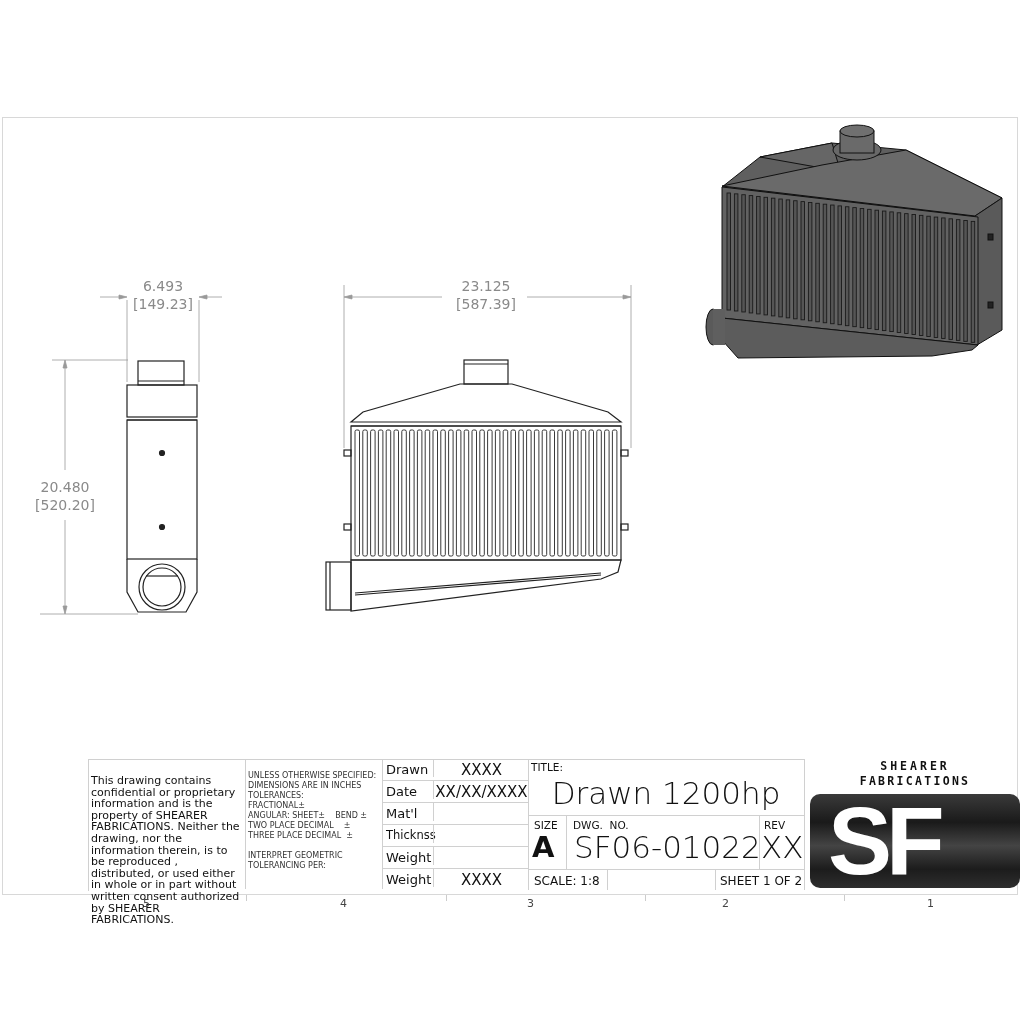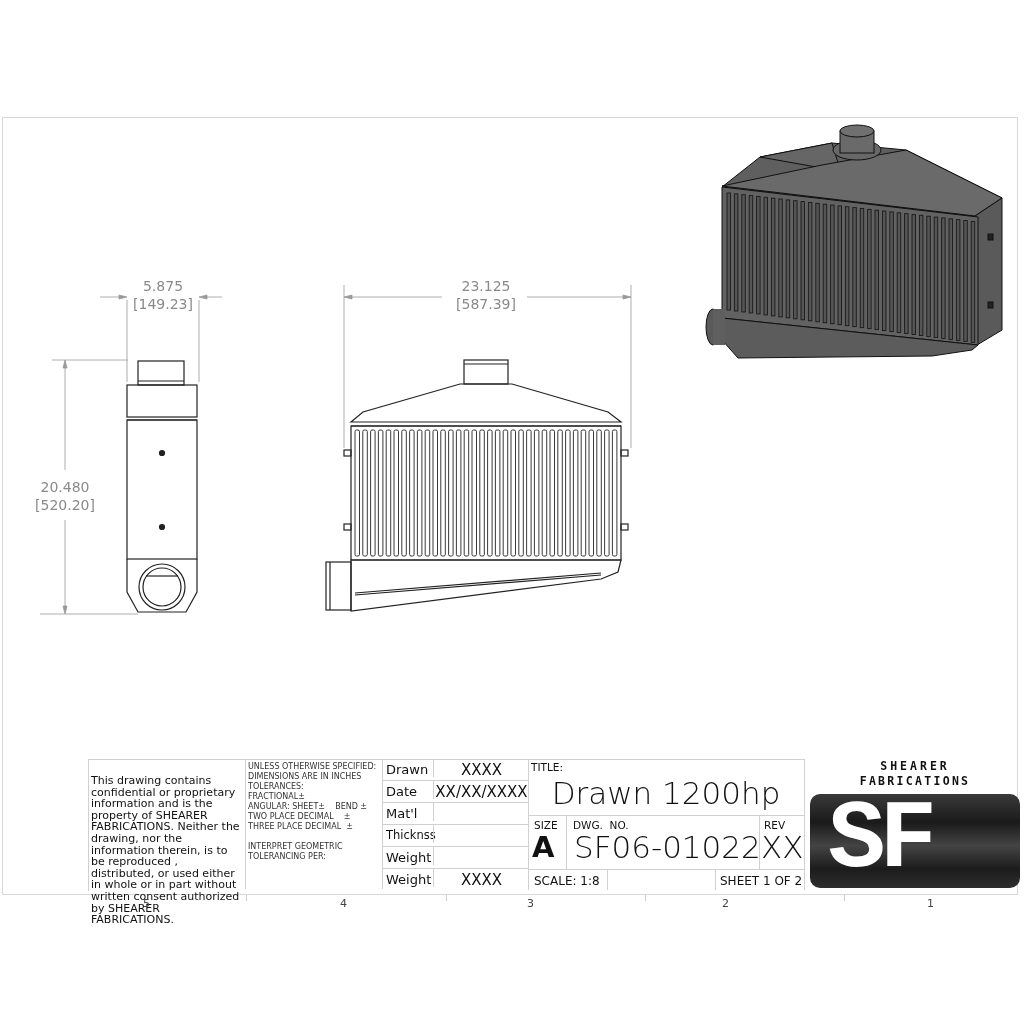--- a/index.html
+++ b/index.html
@@ -1,39 +1,39 @@
 <!DOCTYPE html>
 <html><head>
 <meta charset="utf-8">
 <style>
   html, body { margin:0; padding:0; background:#ffffff; }
   body { width:1024px; height:1024px; position:relative; overflow:hidden; font-family:"DejaVu Sans", sans-serif; color:#111; }
   .sheet { position:absolute; left:2px; top:117px; width:1016px; height:778px; border:1px solid #d8d8d8; box-sizing:border-box; }
   .dim { position:absolute; color:#8a8a8a; font-size:14px; text-align:center; line-height:18px; font-family:"DejaVu Sans", sans-serif; }
   svg.draw { position:absolute; left:0; top:0; }
   .notice { position:absolute; left:88px; top:759px; width:158px; height:130px; border-right:1px solid #d0d0d0; font-size:11px; line-height:11.6px; padding:16px 3px; box-sizing:border-box; }
-  .tol { position:absolute; left:246px; top:759px; width:137px; height:130px; border-right:1px solid #d0d0d0; font-size:8px; line-height:10px; padding:3px 2px; box-sizing:border-box; color:#333; }
+  .tol { position:absolute; left:246px; top:759px; width:137px; height:130px; border-right:1px solid #d0d0d0; font-size:8px; line-height:10px; padding:12px 2px; box-sizing:border-box; color:#333; }
   .tol .gap { height:10px; }
   .prop-row { position:absolute; left:383px; width:145px; height:22px; border-bottom:1px solid #d0d0d0; box-sizing:border-box; font-size:13px; }
   .prop-row .k { position:absolute; left:3px; top:3px; }
   .prop-row .v { position:absolute; left:50px; width:95px; top:4px; text-align:center; font-size:15px; border-left:1px solid #d0d0d0; height:18px; top:0; line-height:22px; }
   .title-lbl { position:absolute; left:531px; top:761px; font-size:10.5px; }
   .title-main { position:absolute; left:528px; top:775px; width:276px; text-align:center; font-size:31px; font-weight:300; }
   .size-lbl { position:absolute; left:534px; top:819px; font-size:10.5px; }
   .size-val { position:absolute; left:532px; top:830px; font-size:29px; font-weight:bold; }
   .dwg-lbl { position:absolute; left:573px; top:819px; font-size:10.5px; }
   .dwg-val { position:absolute; left:574px; top:829px; font-size:31px; font-weight:300; }
   .rev-lbl { position:absolute; left:764px; top:819px; font-size:10.5px; }
   .rev-val { position:absolute; left:761px; top:829px; font-size:31px; font-weight:300; }
   .scale { position:absolute; left:534px; top:874px; font-size:12px; }
   .sheetno { position:absolute; left:720px; top:874px; font-size:12px; }
   .brand1 { position:absolute; left:810px; top:759px; width:210px; text-align:center; font-size:11.5px; font-weight:bold; letter-spacing:3px; font-family:"DejaVu Sans Mono", monospace; }
   .brand2 { position:absolute; left:806px; top:774px; width:218px; text-align:center; font-size:11.5px; font-weight:bold; letter-spacing:2.3px; font-family:"DejaVu Sans Mono", monospace; }
   .logo { position:absolute; left:810px; top:794px; width:210px; height:94px; border-radius:10px; background:linear-gradient(180deg,#3a3a3a 0%,#1a1a1a 30%,#444 55%,#1c1c1c 80%,#2e2e2e 100%); overflow:hidden; }
-  .logo-text { position:absolute; left:18px; top:-8px; font-size:96px; font-weight:bold; color:#fff; letter-spacing:-6px; font-family:Liberation Mono, monospace; }
+  .logo-text { position:absolute; left:18px; top:-8px; font-size:96px; font-weight:bold; color:#fff; letter-spacing:-6px; font-family:Liberation Sans, sans-serif; }
   .zone { position:absolute; top:897px; font-size:11px; color:#444; }
   .tick { position:absolute; top:895px; width:1px; height:6px; background:#ccc; }
 </style>
 </head>
 <body>
 
 <div class="sheet"></div>
 
 <svg class="draw" width="1024" height="1024">
 
@@ -174,21 +174,21 @@
         <rect x="941.6" y="217.94" width="3.5" height="120.48000000000002" fill="#555"></rect>
         <rect x="949" y="218.8" width="3.5" height="120.59999999999997" fill="#555"></rect>
         <rect x="956.4" y="219.66" width="3.5" height="120.72" fill="#555"></rect>
         <rect x="963.8" y="220.52" width="3.5" height="120.84" fill="#555"></rect>
         <rect x="971.2" y="221.38" width="3.5" height="120.95999999999998" fill="#555"></rect>
       </g>
   </g>
 </svg>
 
 <div class="dim" style="left:128px; top:277px; width:70px;">
-  <div>5.875</div>
+  <div>6.493</div>
   <div>[149.23]</div>
 </div>
 <div class="dim" style="left:30px; top:478px; width:70px;">
   <div>20.480</div>
   <div>[520.20]</div>
 </div>
 <div class="dim" style="left:446px; top:277px; width:80px;">
   <div>23.125</div>
   <div>[587.39]</div>
 </div>

